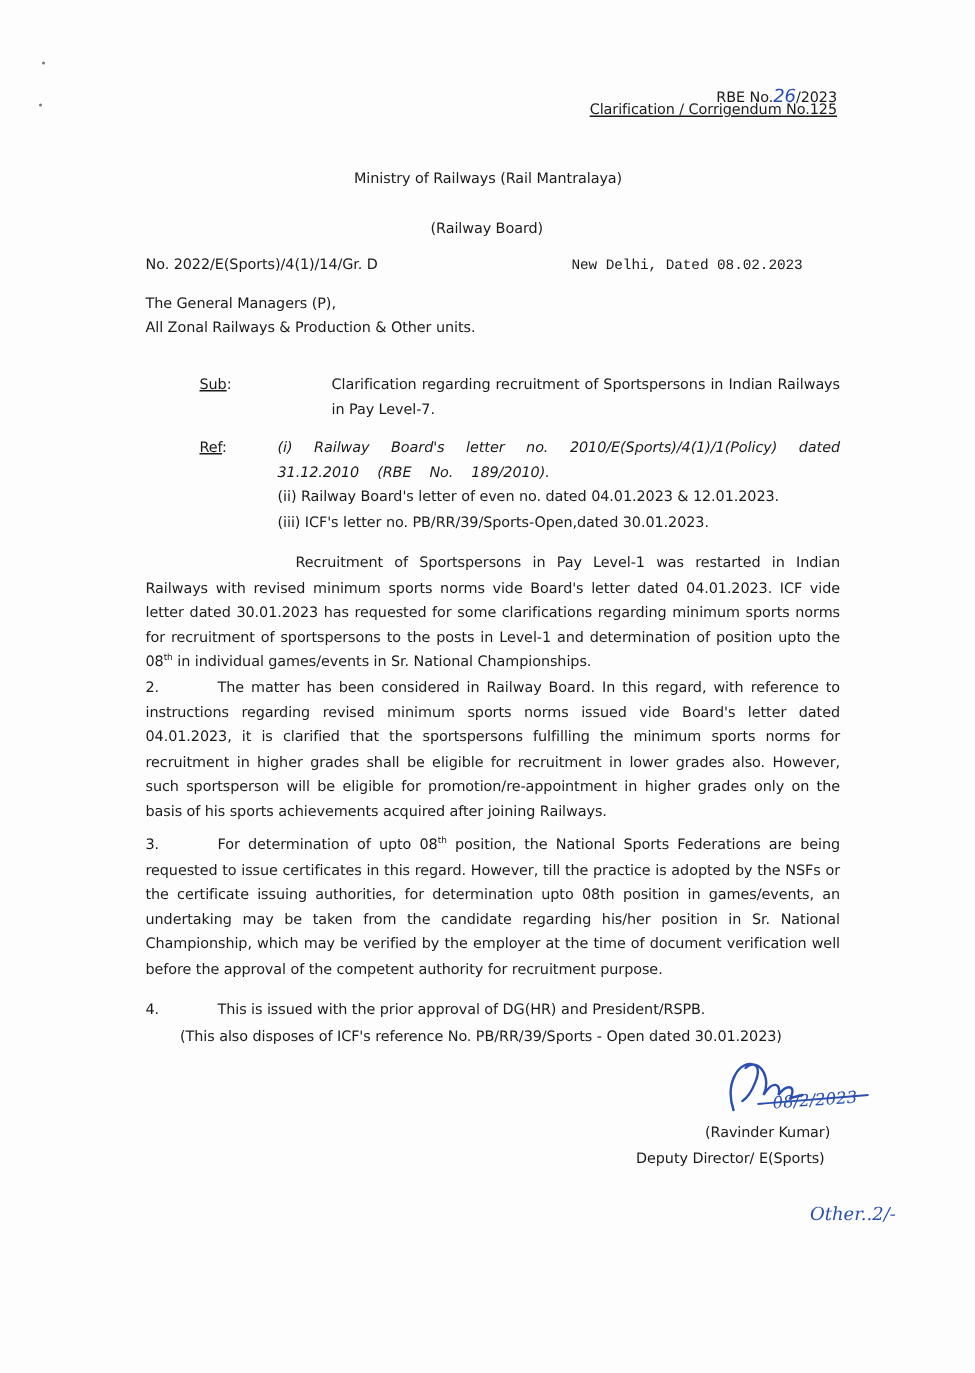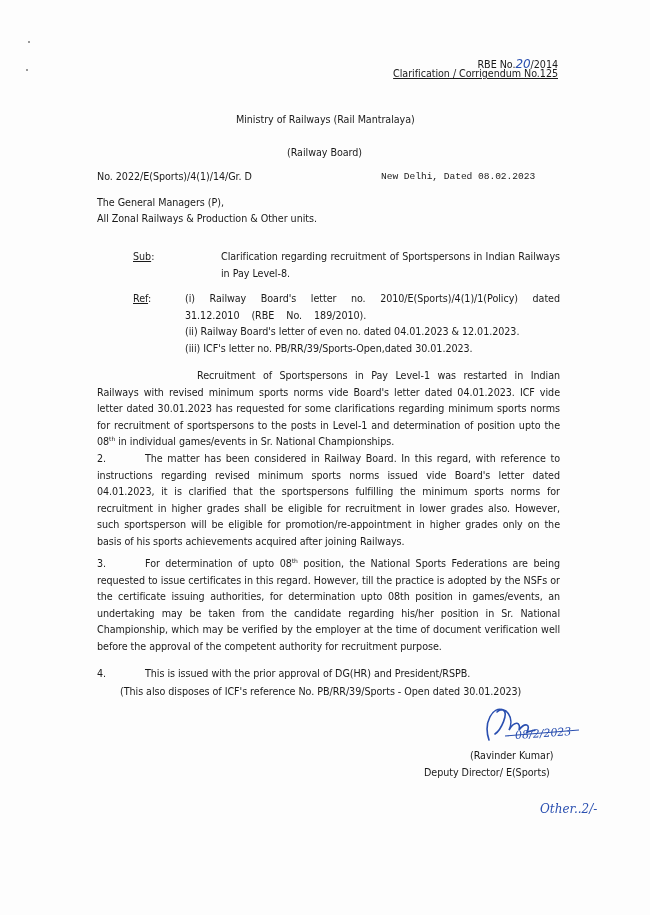--- a/index.html
+++ b/index.html
@@ -22,42 +22,42 @@
 </style>
 </head>
 <body>
 
 <div class="page">
 
   <div class="dot" style="left:28px;top:41px;"></div>
   <div class="dot" style="left:26px;top:69px;"></div>
 
   <div class="abs t right" style="right:92px;top:56px;width:300px;">
-    <span>RBE No.</span><span class="rbe-num">20</span><span>/2014</span>
+    <span>RBE No.</span><span class="rbe-num">26</span><span>/2023</span>
   </div>
   <div class="abs t right u" style="right:92px;top:66px;width:300px;">Clarification / Corrigendum No.125</div>
 
   <div class="abs t" style="left:236px;top:112px;text-align:right;">Ministry of Railways (Rail Mantralaya)</div>
   <div class="abs t" style="left:287px;top:145px;">(Railway Board)</div>
 
   <div class="abs t" style="left:97px;top:169px;">No. 2022/E(Sports)/4(1)/14/Gr. D</div>
   <div class="abs t" style="left:381px;top:169px;font-family:Liberation Mono, monospace;">New Delhi, Dated 08.02.2023</div>
 
   <div class="abs t" style="left:97px;top:195px;">The General Managers (P),</div>
   <div class="abs t" style="left:97px;top:211px;">All Zonal Railways &amp; Production &amp; Other units.</div>
 
   <div class="abs t ref-row" style="left:133px;top:249px;width:427px;gap:36px;">
     <div class="ref-label"><span class="u">Sub</span><span>:</span></div>
-    <div class="just" style="width:375px;">Clarification regarding recruitment of Sportspersons in Indian Railways in Pay Level-8.</div>
+    <div class="just" style="width:375px;">Clarification regarding recruitment of Sportspersons in Indian Railways in Pay Level-7.</div>
   </div>
 
   <div class="abs t ref-row" style="left:133px;top:291px;width:427px;">
     <div class="ref-label"><span class="u">Ref</span><span>:</span></div>
     <div style="width:375px;">
-      <div class="just" style="word-spacing:9px;">(i) Railway Board's letter no. 2010/E(Sports)/4(1)/1(Policy) dated 31.12.2010 (RBE No. 189/2010).</div>
+      <div class="just" style="word-spacing:9px;font-style:italic;">(i) Railway Board's letter no. 2010/E(Sports)/4(1)/1(Policy) dated 31.12.2010 (RBE No. 189/2010).</div>
       <div>(ii) Railway Board's letter of even no. dated 04.01.2023 &amp; 12.01.2023.</div>
       <div>(iii) ICF's letter no. PB/RR/39/Sports-Open,dated 30.01.2023.</div>
     </div>
   </div>
 
   <div class="abs t just indent" style="left:97px;top:368px;width:463px;"><span>Recruitment of Sportspersons in Pay Level-1 was restarted in Indian Railways with revised minimum sports norms vide Board's letter dated 04.01.2023. ICF vide letter dated 30.01.2023 has requested for some clarifications regarding minimum sports norms for recruitment of sportspersons to the posts in Level-1 and determination of position upto the 08</span><sup>th</sup><span> in individual games/events in Sr. National Championships.</span></div>
 
   <div class="abs t just" style="left:97px;top:451px;width:463px;text-indent:0;"><span class="para-num">2.</span><span>The matter has been considered in Railway Board. In this regard, with reference to instructions regarding revised minimum sports norms issued vide Board's letter dated 04.01.2023, it is clarified that the sportspersons fulfilling the minimum sports norms for recruitment in higher grades shall be eligible for recruitment in lower grades also. However, such sportsperson will be eligible for promotion/re-appointment in higher grades only on the basis of his sports achievements acquired after joining Railways.</span></div>
 
   <div class="abs t just" style="left:97px;top:556px;width:463px;"><span class="para-num">3.</span><span>For determination of upto 08</span><sup>th</sup><span> position, the National Sports Federations are being requested to issue certificates in this regard. However, till the practice is adopted by the NSFs or the certificate issuing authorities, for determination upto 08th position in games/events, an undertaking may be taken from the candidate regarding his/her position in Sr. National Championship, which may be verified by the employer at the time of document verification well before the approval of the competent authority for recruitment purpose.</span></div>

